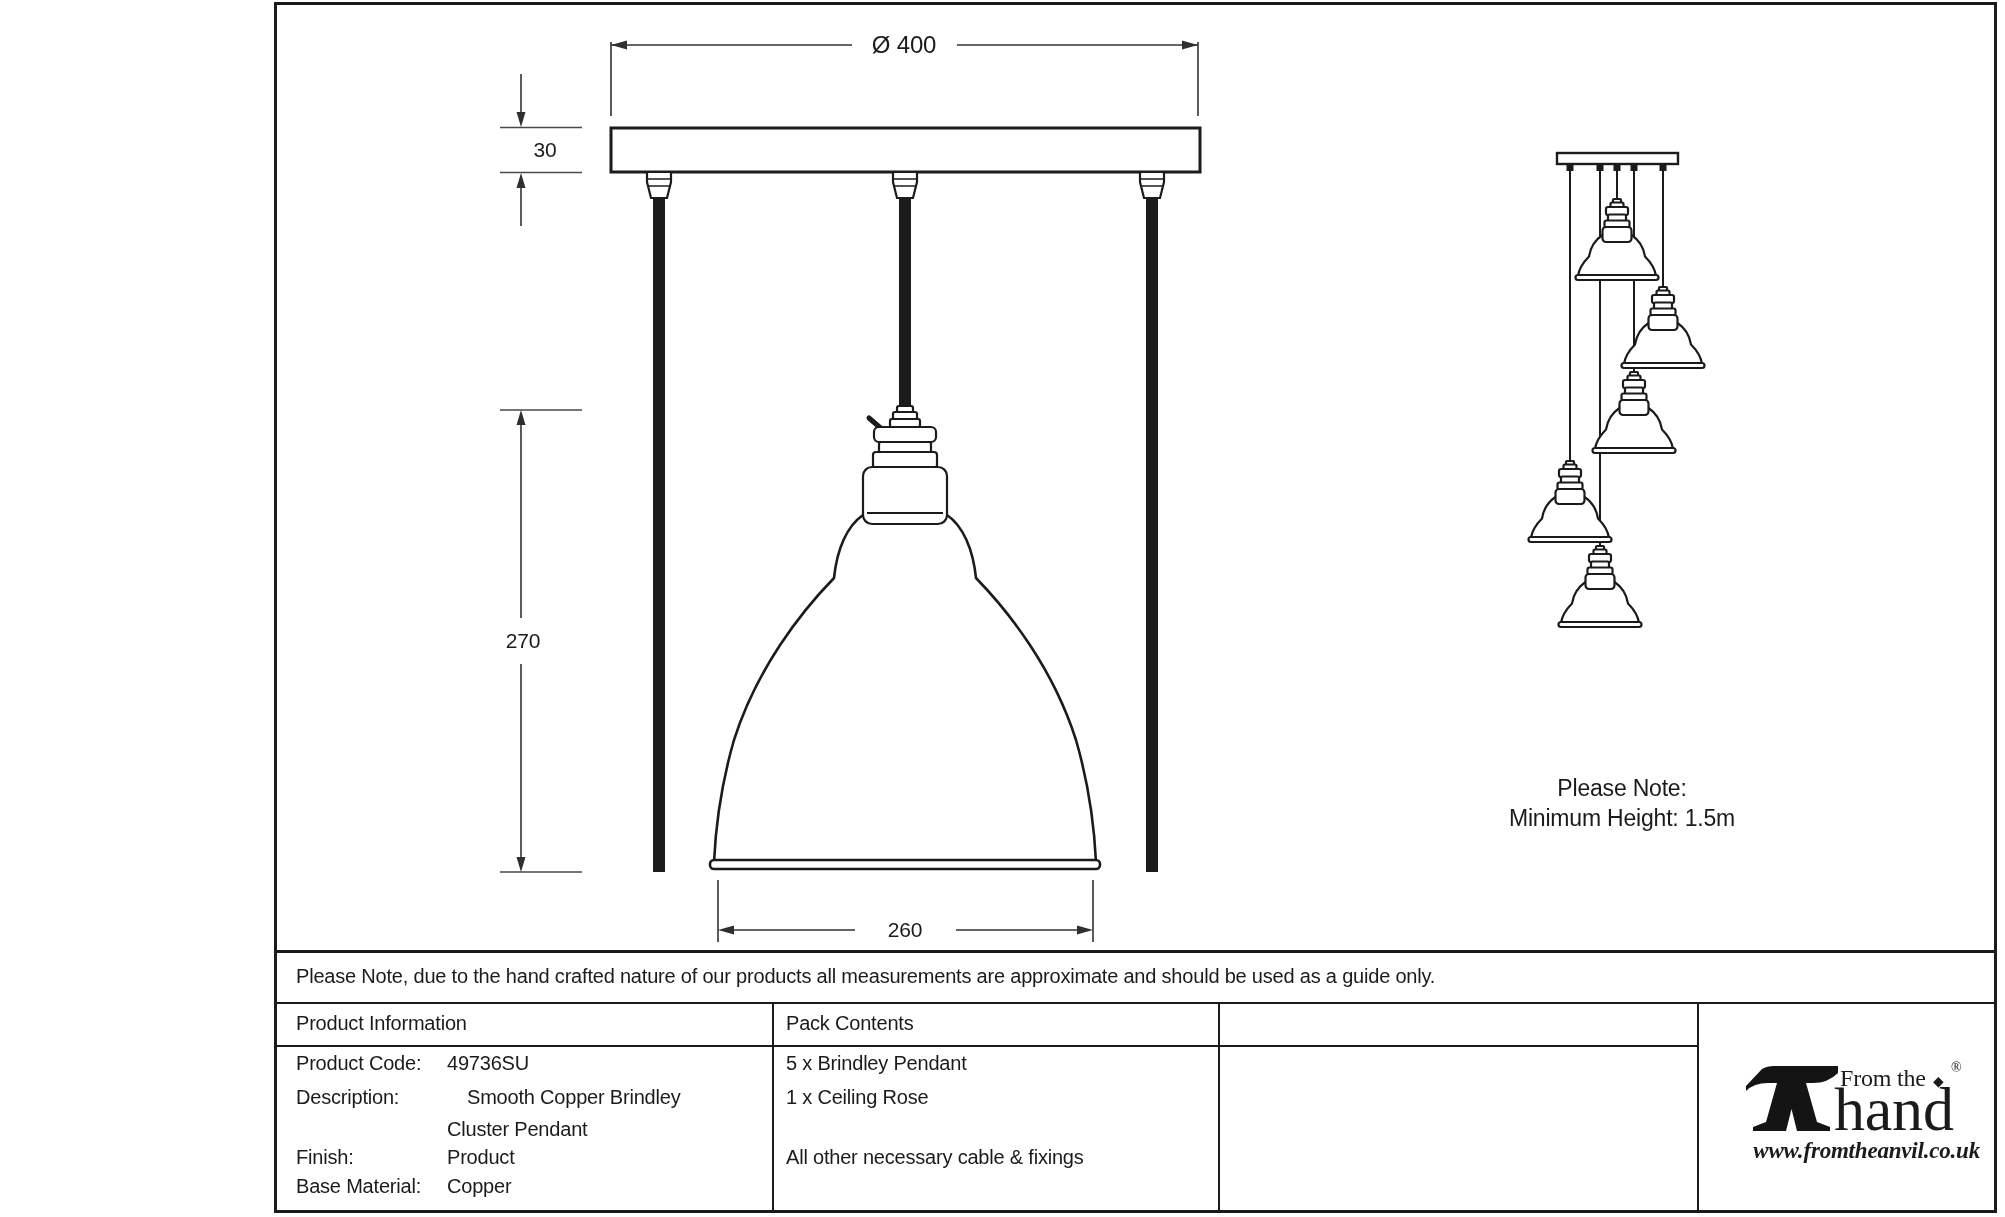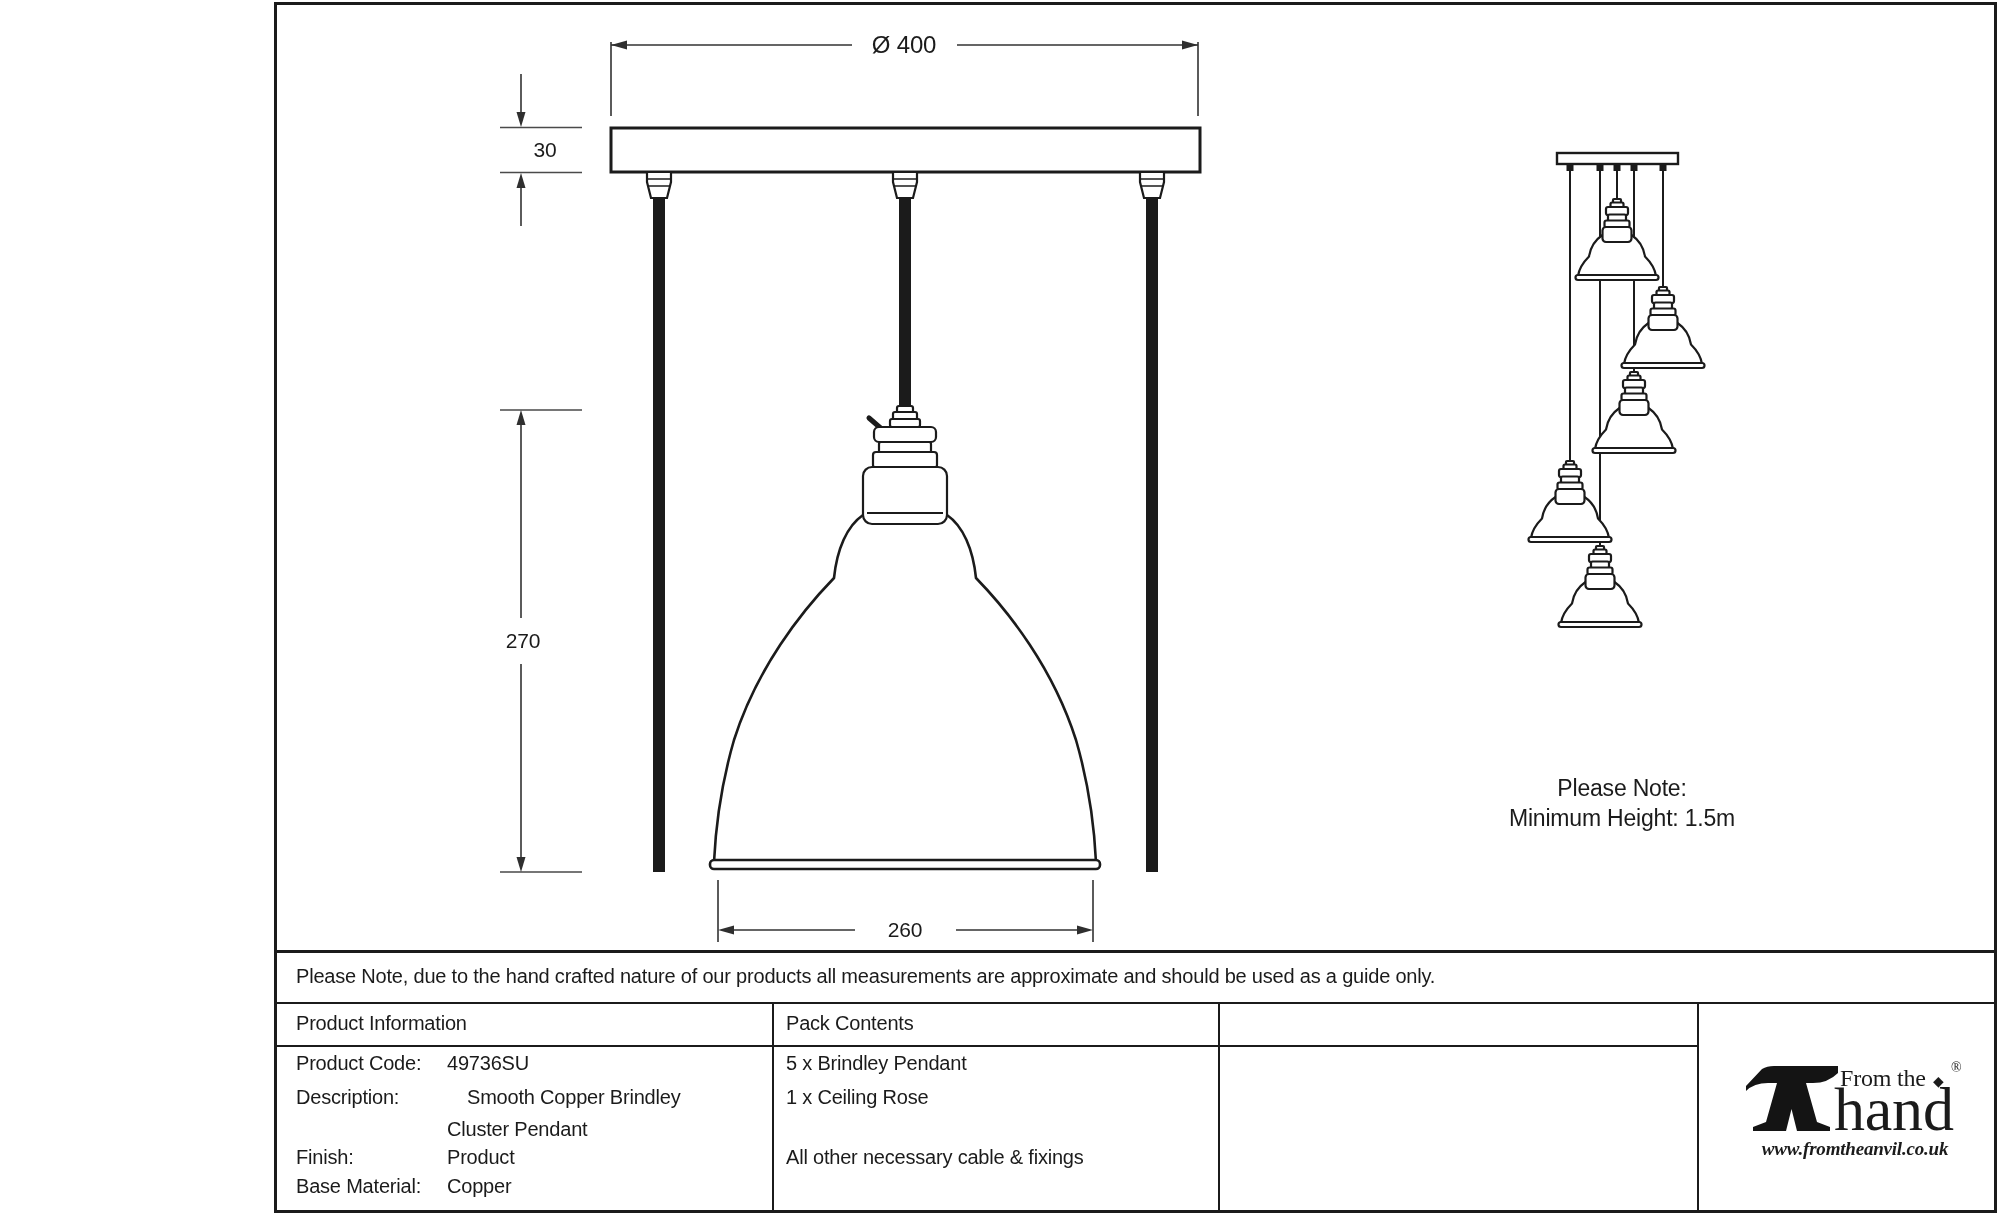--- a/index.html
+++ b/index.html
@@ -171,15 +171,15 @@
   <div class="txt tbl" style="left:786px;top:1146px;">All other necessary cable &amp; fixings</div>
 
   <div style="position:absolute;left:1700px;top:1048px;width:294px;height:163px;">
     <svg style="position:absolute;left:46px;top:16px;" width="92" height="70" viewBox="0 0 92 70">
       <path fill="#141414" d="M0,22 L16,5 Q21,2 28,2 L92,2 L92,9 Q82,19 67,19 L60,19 L71,58 L84,63 L84,67 L51,67 L45.5,45 L40,67 L7,67 L7,63 L20,58 L31,19 L22,19 Q8,19 0,27 Z"></path>
     </svg>
     <div class="txt logo-serif" style="left:140px;top:17px;position:absolute;font-size:24px;">From the</div>
     <div class="txt logo-serif" style="left:233px;top:25px;position:absolute;font-size:14px;">◆</div>
     <div class="txt logo-serif" style="left:251px;top:12px;position:absolute;font-size:14px;">®</div>
     <div class="txt logo-serif" style="left:134px;top:26px;position:absolute;font-size:62px;line-height:70px;">hand</div>
-    <div class="txt logo-serif" style="left:30px;top:90px;position:absolute;width:250px;text-align:center;font-size:19px;font-style:italic;font-weight:bold;">www.fromtheanvil.co.uk</div>
+    <div class="txt logo-serif" style="left:30px;top:90px;position:absolute;width:250px;text-align:right;font-size:23px;font-style:italic;font-weight:bold;">www.fromtheanvil.co.uk</div>
   </div>
 </div>
 
 </body></html>

